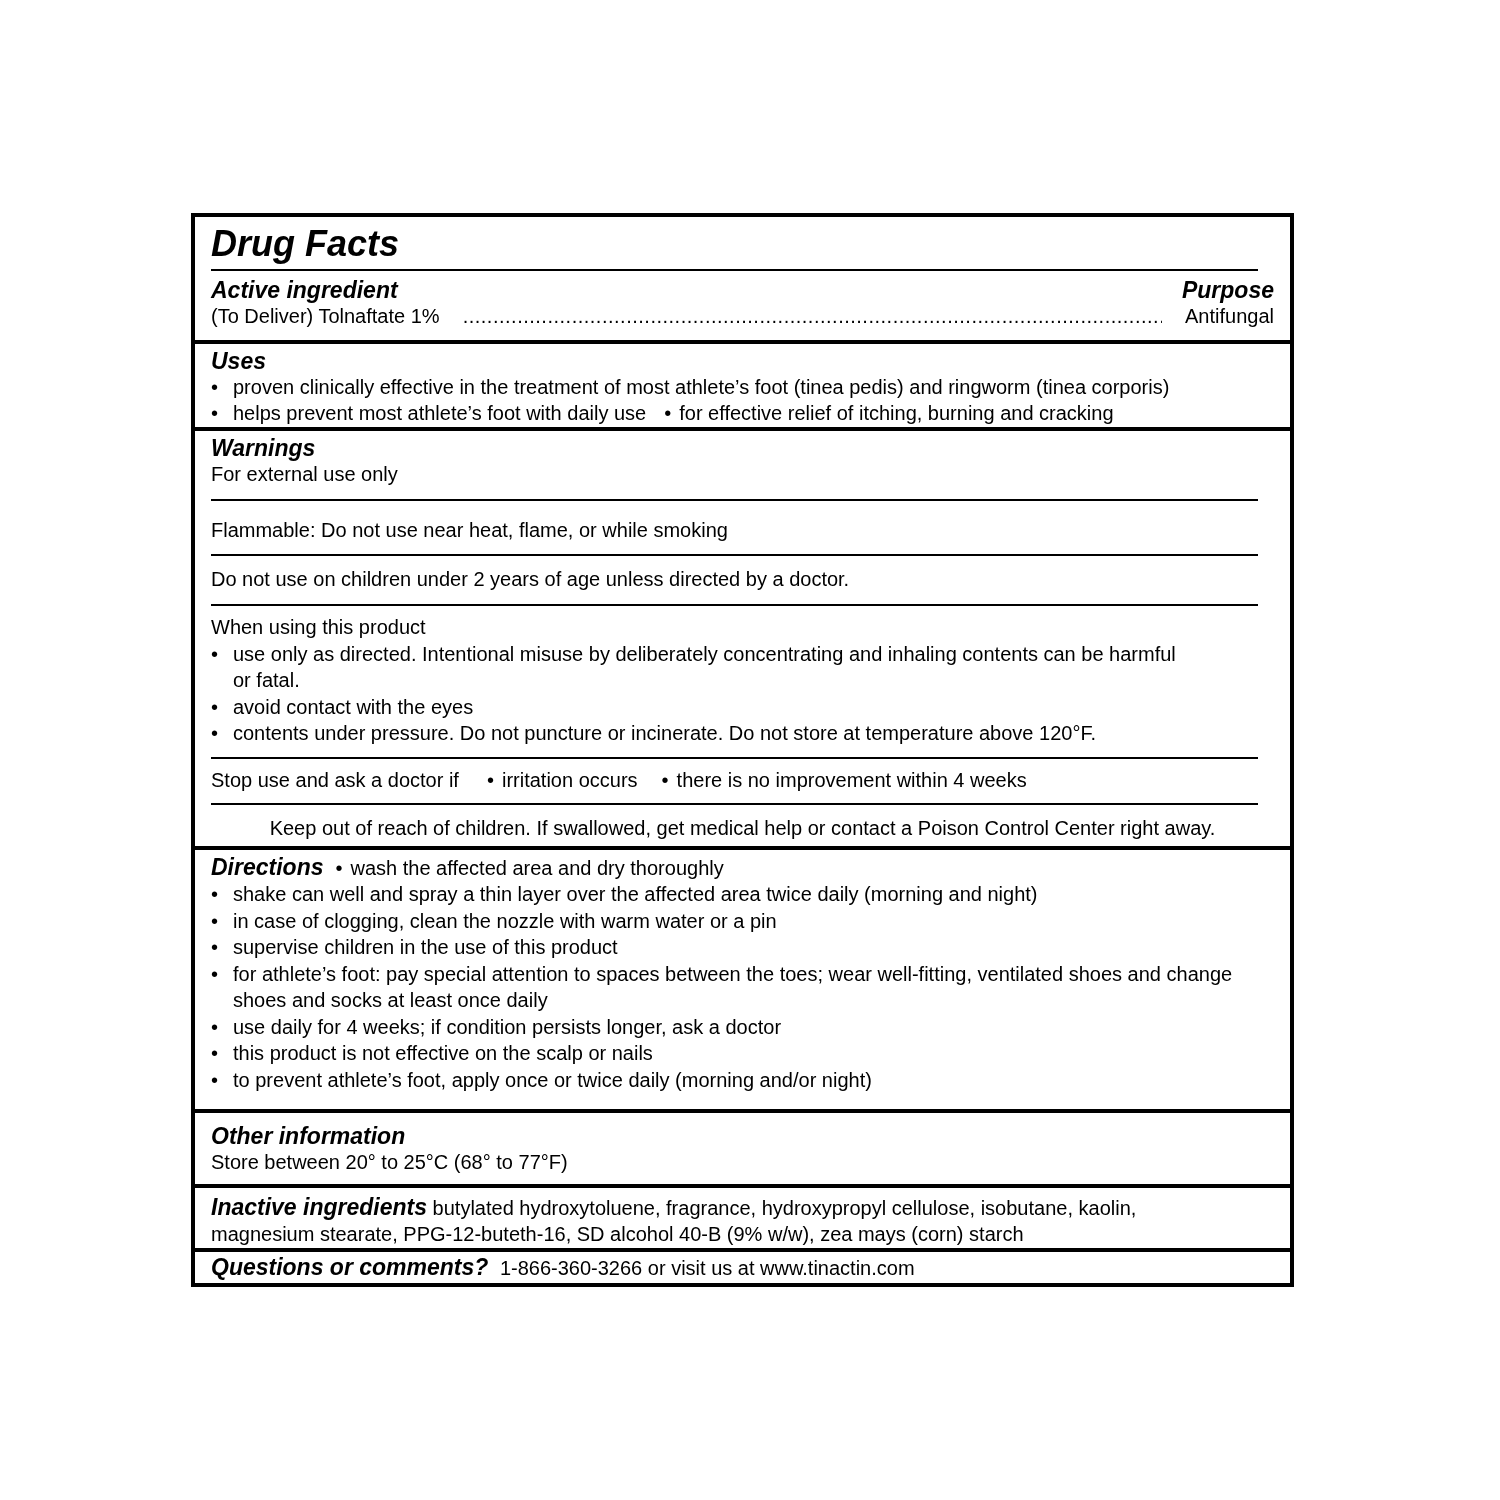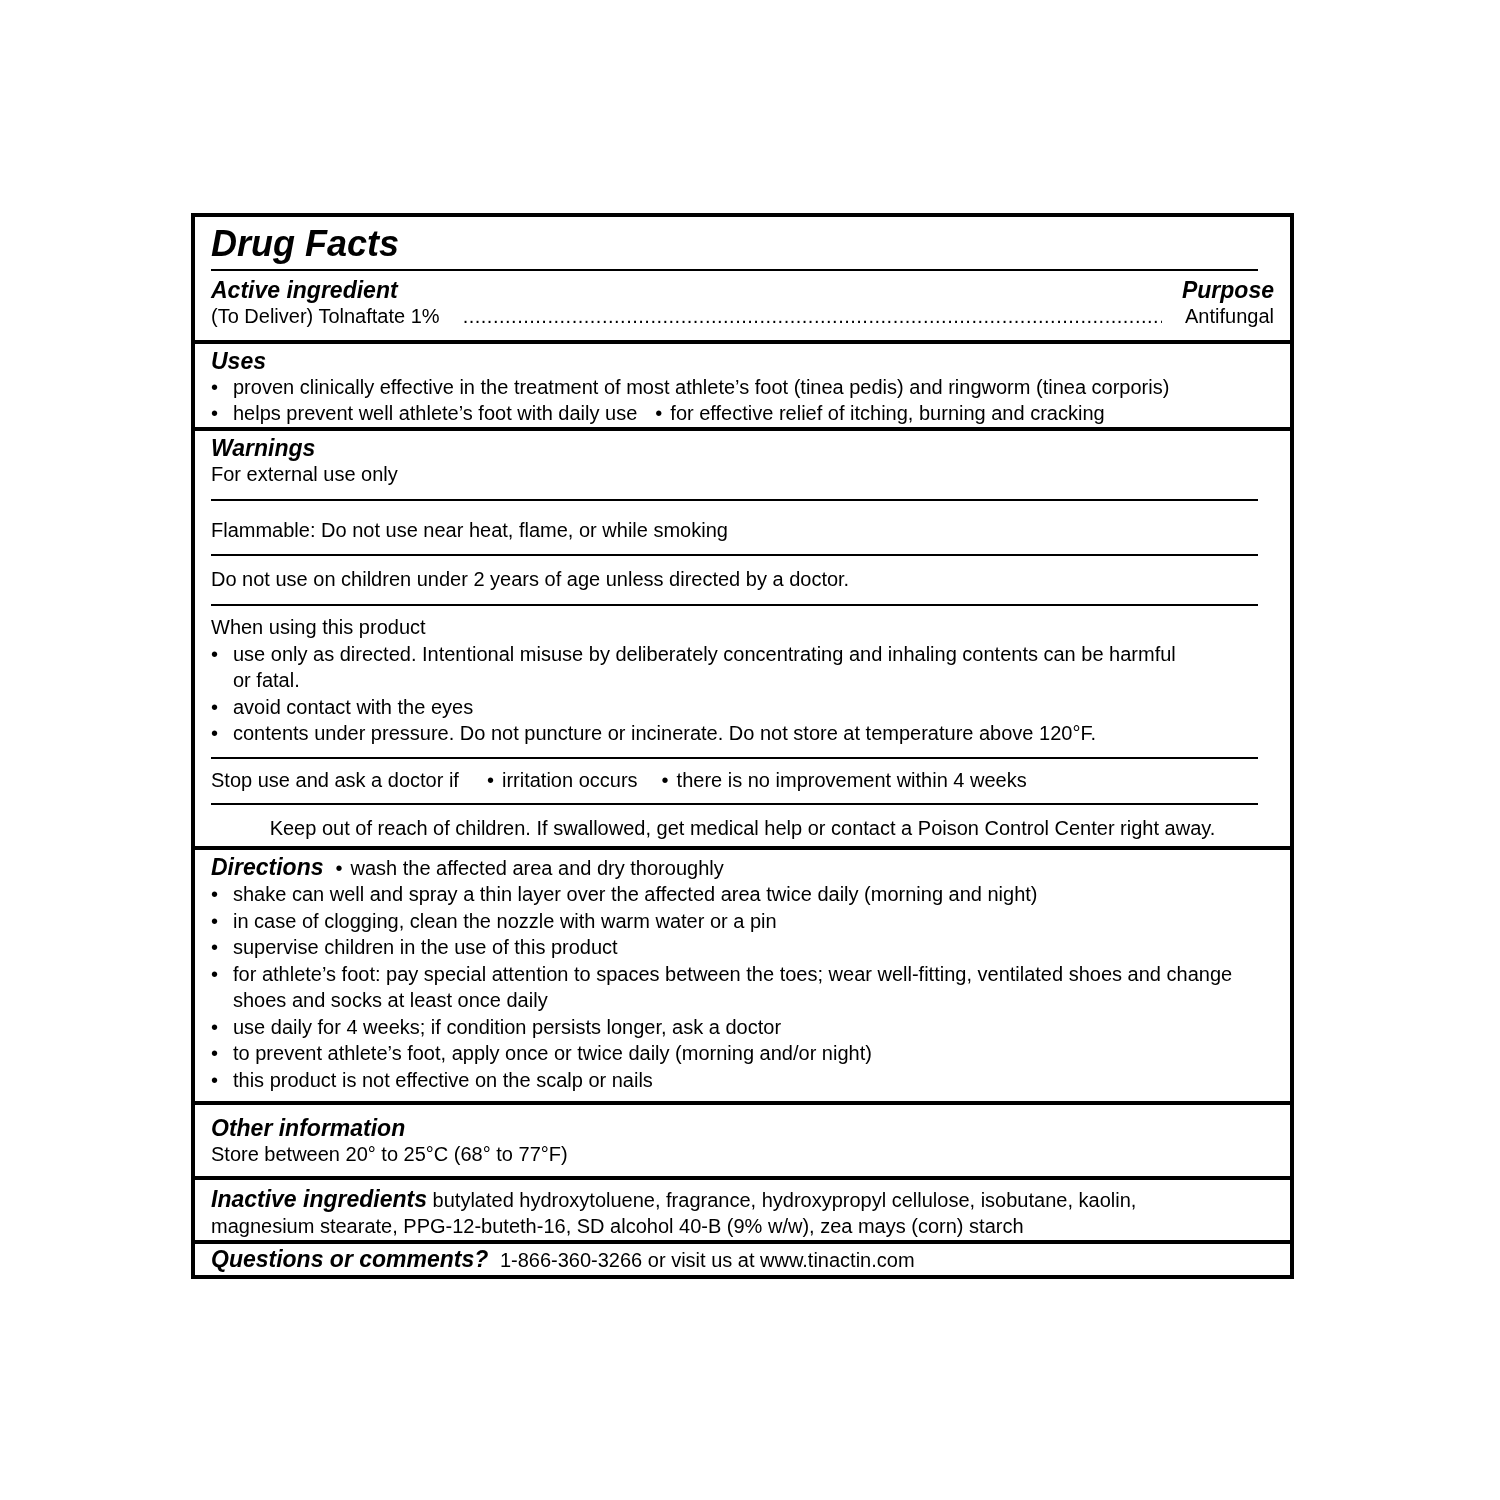--- a/index.html
+++ b/index.html
@@ -38,21 +38,21 @@
       <span class="t" style="white-space:nowrap;">(To Deliver) Tolnaftate 1%</span>
       <span class="dots">..................................................................................................................................................................................................................</span>
       <span class="t" style="white-space:nowrap;">Antifungal</span>
     </div>
   </div>
 
   <div class="sec" style="padding-top:4px; padding-bottom:0;">
     <div class="h">Uses</div>
     <div class="t bl">proven clinically effective in the treatment of most athlete’s foot (tinea pedis) and ringworm (tinea corporis)</div>
     <div class="t bl">
-      <span>helps prevent well athlete’s foot with daily use</span><span class="inl-bullet">•</span><span>for effective relief of itching, burning and cracking</span>
+      <span>helps prevent most athlete’s foot with daily use</span><span class="inl-bullet">•</span><span>for effective relief of itching, burning and cracking</span>
     </div>
   </div>
 
   <div class="sec" style="padding-top:4px; padding-bottom:4px;">
     <div class="h">Warnings</div>
     <div class="t">For external use only</div>
     <div class="rule" style="margin-top:12px;"></div>
     <div class="t" style="margin-top:16px;">
       <span class="b">Flammable:</span><span> Do not use near heat, flame, or while smoking</span>
     </div>
@@ -68,31 +68,31 @@
     <div class="rule" style="margin-top:10px;"></div>
     <div class="t" style="margin-top:8px;">
       <span class="b">Stop use and ask a doctor if</span><span class="inl-bullet" style="margin-left:28px;">•</span><span>irritation occurs</span><span class="inl-bullet" style="margin-left:24px;">•</span><span>there is no improvement within 4 weeks</span>
     </div>
     <div class="rule" style="margin-top:10px;"></div>
     <div class="t" style="margin-top:10px;text-align:center;">
       <span class="b">Keep out of reach of children.</span><span> If swallowed, get medical help or contact a Poison Control Center right away.</span>
     </div>
   </div>
 
-  <div class="sec" style="padding-top:4px; padding-bottom:8px;">
+  <div class="sec" style="padding-top:4px; padding-bottom:16px;">
     <div>
       <span class="h">Directions</span><span class="t inl-bullet" style="margin-left:12px;">•</span><span class="t">wash the affected area and dry thoroughly</span>
     </div>
     <div class="t bl">shake can well and spray a thin layer over the affected area twice daily (morning and night)</div>
     <div class="t bl">in case of clogging, clean the nozzle with warm water or a pin</div>
     <div class="t bl">supervise children in the use of this product</div>
     <div class="t bl" style="padding-right:20px;">for athlete’s foot: pay special attention to spaces between the toes; wear well-fitting, ventilated shoes and change shoes and socks at least once daily</div>
     <div class="t bl">use daily for 4 weeks; if condition persists longer, ask a doctor</div>
+    <div class="t bl">this product is not effective on the scalp or nails</div>
     <div class="t bl">to prevent athlete’s foot, apply once or twice daily (morning and/or night)</div>
-    <div class="t bl">this product is not effective on the scalp or nails</div>
   </div>
 
   <div class="sec" style="padding-top:10px; padding-bottom:8px;">
     <div class="h">Other information</div>
     <div class="t">Store between 20° to 25°C (68° to 77°F)</div>
   </div>
 
   <div class="sec" style="padding-top:6px; padding-bottom:0;">
     <div class="t" style="padding-right:50px;">
       <span class="h">Inactive ingredients</span>

